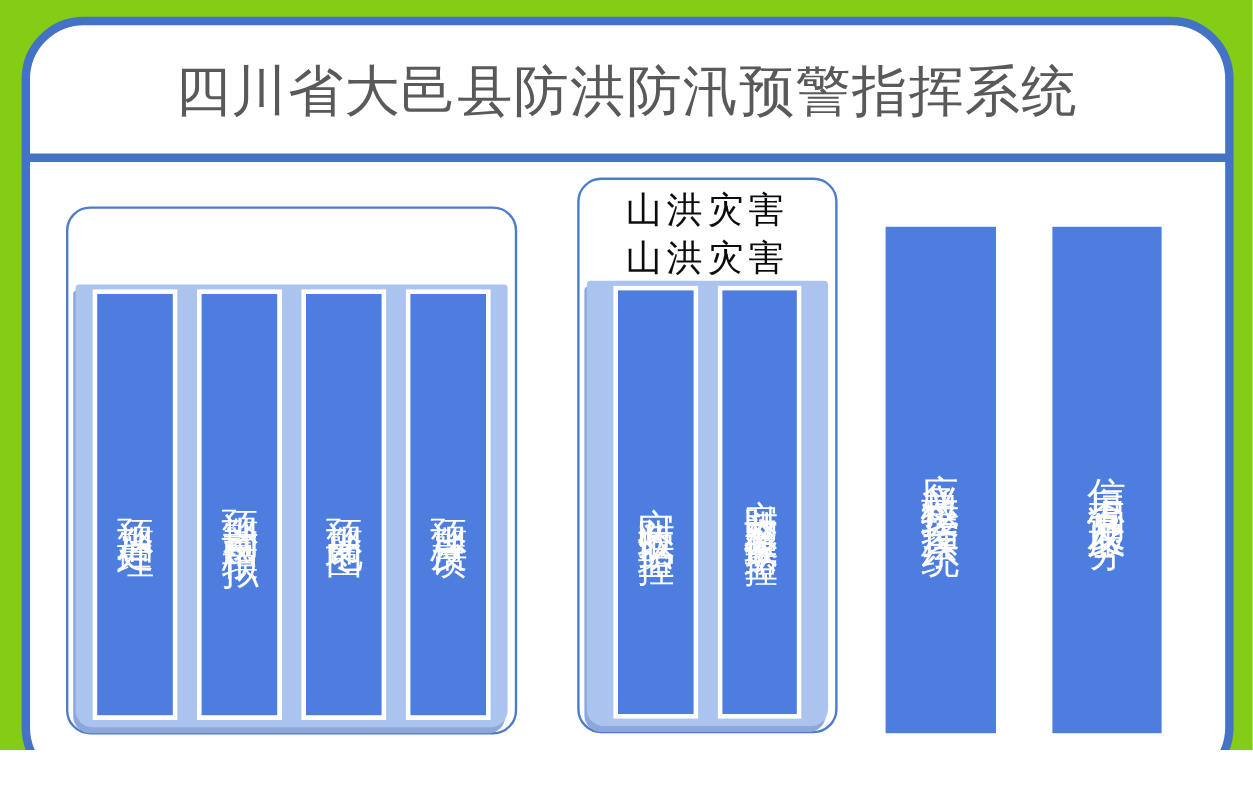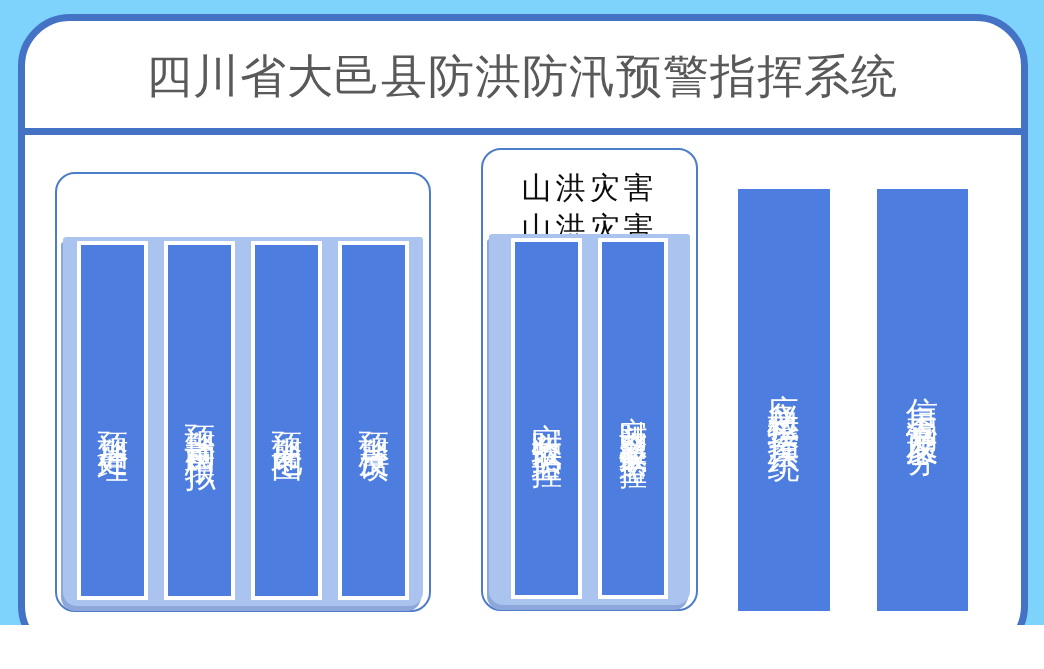--- a/index.html
+++ b/index.html
@@ -1,17 +1,17 @@
 <!DOCTYPE html>
 <html><head>
 <meta charset="utf-8">
 <style>
   html,body { margin:0; padding:0; background:#ffffff; }
   .canvas {
-    position:relative; width:1044px; height:625px; background:#7dd3fc;
+    position:relative; width:1044px; height:625px; background:#84cc16;
     font-family:"Liberation Serif", serif; overflow:hidden;
   }
 
   
   .outer-frame {
     position:absolute; left:18px; top:14px; width:1010px; height:644px;
     border:7px solid #4472C4; border-radius:52px; box-sizing:border-box;
     background:#ffffff;
   }
 
@@ -32,21 +32,21 @@
     border-radius:20px; box-sizing:border-box;
   }
   .group-warning { left:55px;  top:172px; width:376px; height:440px; }
   .group-monitor { left:481px; top:148px; width:217px; height:463px; }
 
   .group-title {
     text-align:center; color:#0c0c0c; font-size:30px; letter-spacing:6px;
     line-height:40px; white-space:nowrap;
   }
   .group-warning .group-title { margin-top:12px; }
-  .group-monitor .group-title { margin-top:18px; letter-spacing:4px; }
+  .group-monitor .group-title { margin-top:6px; letter-spacing:4px; }
 
   .tray {
     position:absolute; left:6px; right:6px; bottom:4px;
     background:#ABC4EF; border-radius:3px 3px 14px 14px;
     box-shadow:-2px 5px 0 #8EA7DB;
     display:flex; gap:16px; box-sizing:border-box;
   }
   .group-warning .tray { top:63px; padding:4px 14px 6px; }
   .group-monitor .tray { top:84px; padding:4px 22px 6px; }
 

